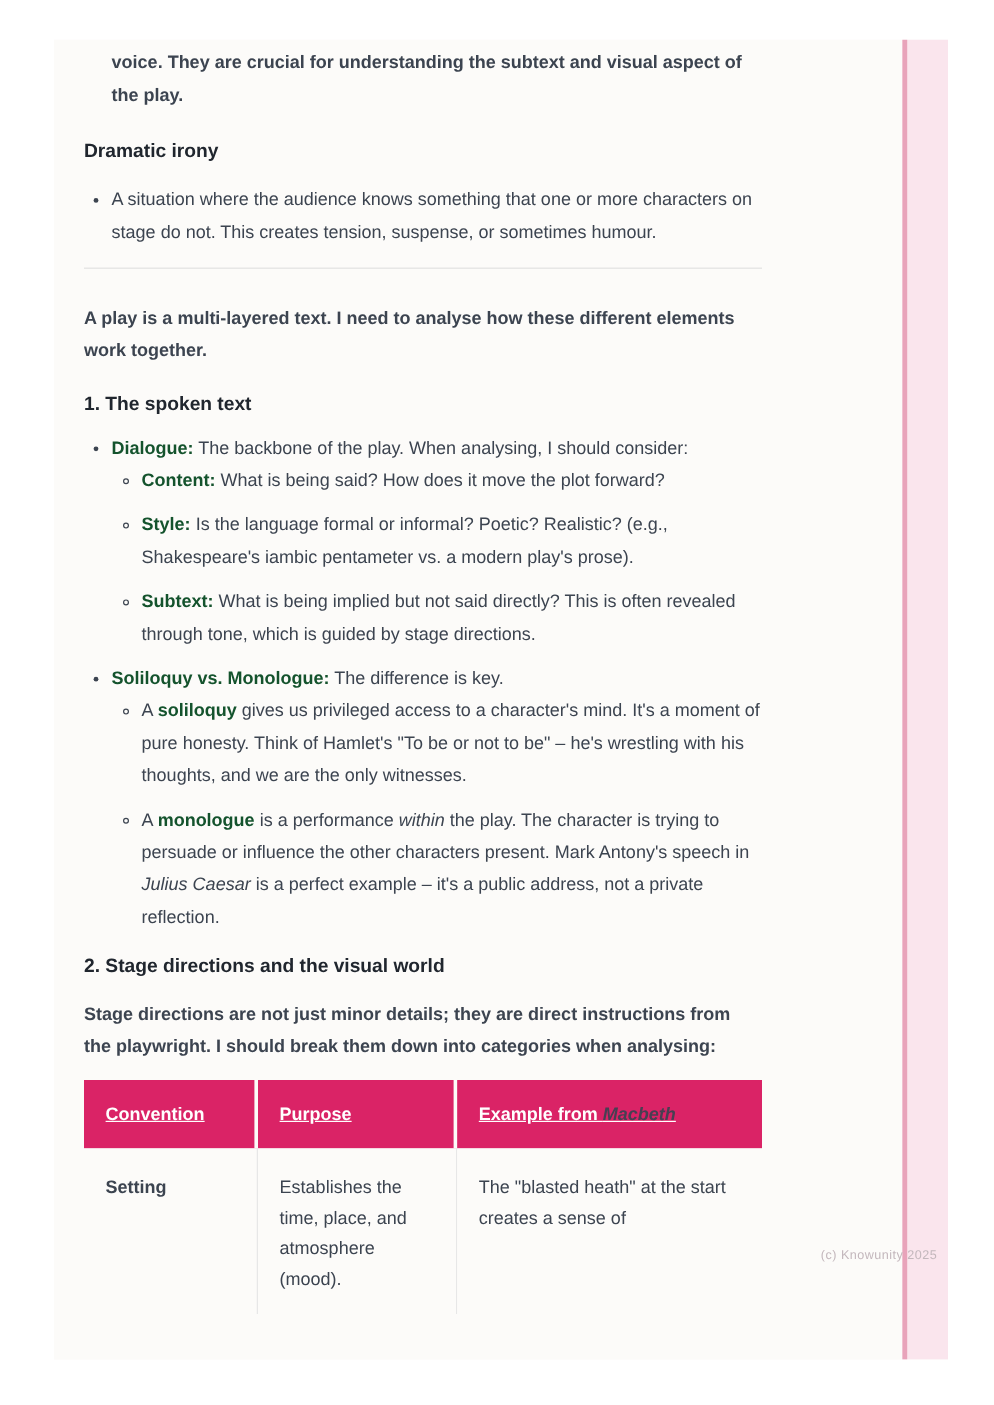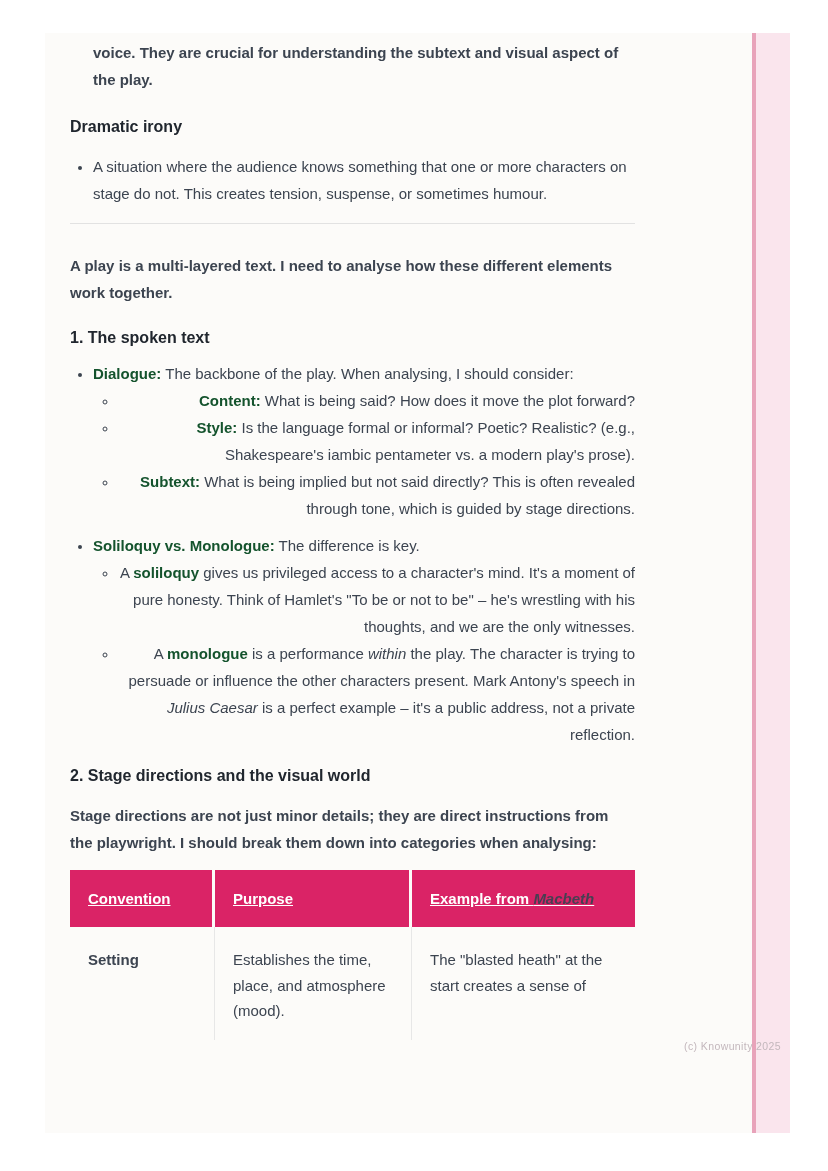--- a/index.html
+++ b/index.html
@@ -27,40 +27,40 @@
 
   hr.divider { border:none; border-top:1px solid #e2e2e2; width:565px;
     margin-top:16px; margin-bottom:28px; }
 
   h2.section-title { font-size:22.5px; line-height:30px; font-weight:700;
     color:#ec5f9e; }
 
   ul { list-style-position:outside; }
   ul.l1 { margin-top:14px; padding-left:23px; list-style-type:disc; }
   ul.l1.tight { margin-top:10px; }
-  ul.l2 { padding-left:25px; list-style-type:circle;text-align:right; }
-  ul.l2 li + li { }
+  ul.l2 { padding-left:25px; list-style-type:circle; }
+  ul.l2 li + li { margin-top:10px; }
   ul.l1 > li + li { margin-top:10px; }
   li::marker { color:#3c4450; font-size:14px; }
 
   .b { font-weight:700; color:#14532d; }
   .i { font-style:italic; }
 
   table.conv { width:565px; margin-top:14px; border-collapse:separate;
     border-spacing:0; font-size:15px; }
   table.conv th { background:#da2366; color:#ffffff; font-weight:700;
     text-align:left; vertical-align:middle; padding:16px 16px 16px 18px;
     height:57px; font-size:15px; line-height:20px;text-decoration:underline; }
   table.conv th.gap { border-right:3px solid #fcfbf9; }
   table.conv th .th-title { font-style:italic; color:#473f52; }
   table.conv td { vertical-align:top; padding:20px 16px 16px 18px;
     line-height:25.5px; color:#3c4450; background:#fcfbf9; }
   table.conv td.sep { border-right:1px solid #e7e7e7; }
   .w-col1 { width:145px; }
-  .w-col2 { width:197px; }
+  .w-col2 { width:166px; }
 
   .watermark { position:absolute; left:684px; top:1040px; z-index:5;
     font-size:10.5px; letter-spacing:0.4px; color:#c3b7bc; }
 </style>
 </head>
 <body>
 
 <main class="card">
   <div class="content">
 

